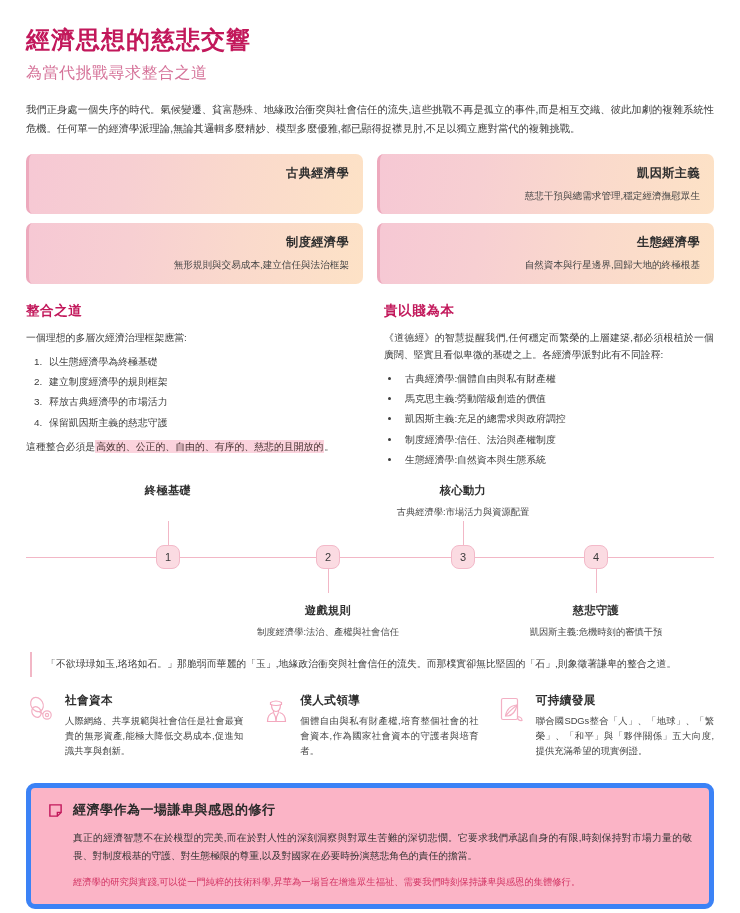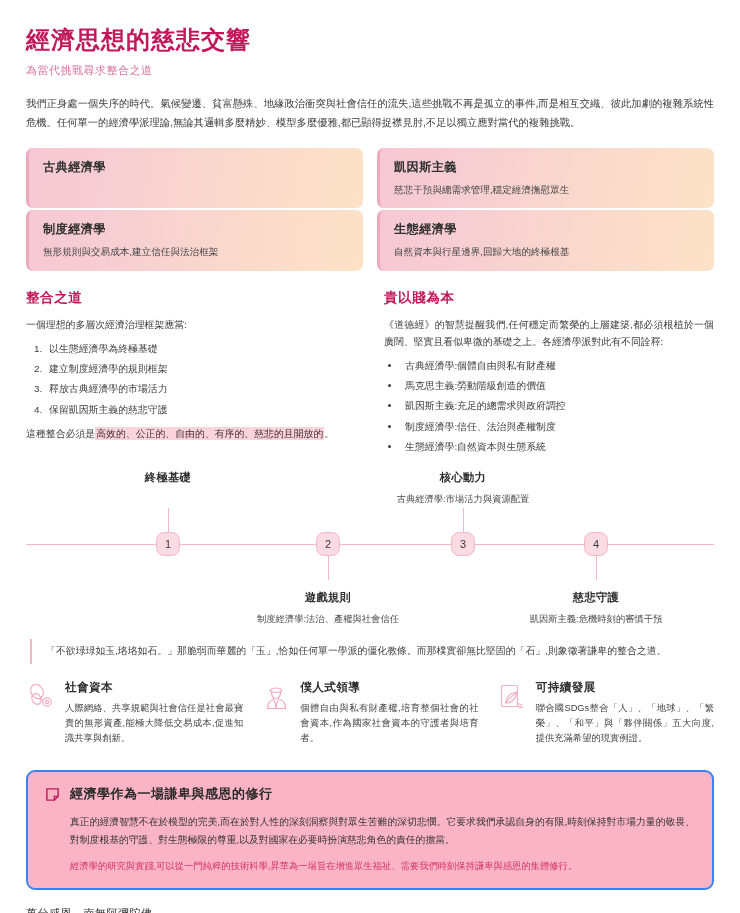--- a/index.html
+++ b/index.html
@@ -25,39 +25,40 @@
   
   .doc-title {
     font-size: 24px;
     font-weight: 700;
     color: #c2185b;
     letter-spacing: 1px;
     margin: 0 0 9px 0;
     line-height: 1.15;
   }
   .doc-subtitle {
-    font-size: 11px;
+    font-size: 16px;
     color: #d6749a;
     letter-spacing: .5px;
     margin: 0 0 16px 0;
   }
   .intro {
     font-size: 10.3px;
     line-height: 1.85;
     color: #3c3c3c;
     margin: 0 0 16px 0;
     text-align: justify;
   }
 
   
   .cards {
     display: grid;
     grid-template-columns: 1fr 1fr;
-    gap: 2px 14px;
+    gap: 9px 14px;
     margin-bottom: 18px;
+    text-align: right;
   }
   .card {
     position: relative;
     border-radius: 7px;
     padding: 11px 14px 12px 14px;
     background: linear-gradient(100deg, #f6c8d4 0%, #f7cfd2 30%, #fad9cc 62%, #fde2c6 100%);
     border-left: 3px solid #eda9bd;
     box-sizing: border-box;
     min-height: 54px;
   }
@@ -235,21 +236,21 @@
   .feature-desc {
     font-size: 9.3px;
     line-height: 1.62;
     color: #444444;
     text-align: justify;
   }
 
   
   .callout {
     background: #fbb4c6;
-    border: 2px solid #3b82f6;
+    border: 5px solid #3b82f6;
     border-radius: 9px;
     padding: 13px 17px 14px 17px;
     margin-bottom: 16px;
   }
   .callout-head {
     display: flex;
     align-items: center;
     gap: 10px;
     margin-bottom: 10px;
   }
@@ -369,21 +370,21 @@
     <div class="tl-node" style="left:570px">
       <div class="tl-marker">4</div>
       <div class="tl-stem down"></div>
       <div class="tl-label below">
         <div class="tl-label-title">慈悲守護</div>
         <div class="tl-label-desc">凱因斯主義:危機時刻的審慎干預</div>
       </div>
     </div>
   </div>
 
-  <div class="quote">「不欲琭琭如玉,珞珞如石。」那脆弱而華麗的「玉」,恰如任何單一學派的僵化教條。而那樸實卻無比堅固的「石」,則象徵著謙卑的整合之道。</div>
+  <div class="quote">「不欲琭琭如玉,珞珞如石。」那脆弱而華麗的「玉」,地緣政治衝突與社會信任的流失。而那樸實卻無比堅固的「石」,則象徵著謙卑的整合之道。</div>
 
   <div class="features">
 
     <div class="feature">
       <div class="feature-icon">
         <svg width="30" height="30" viewBox="0 0 30 30" fill="none" stroke="#f3b0c4" stroke-width="1.2">
           <ellipse cx="11" cy="9.5" rx="6" ry="7.5" transform="rotate(-28 11 9.5)"></ellipse>
           <ellipse cx="10.5" cy="17" rx="4.5" ry="5.5" transform="rotate(-28 10.5 17)"></ellipse>
           <circle cx="21" cy="20" r="4.2"></circle>
           <circle cx="21" cy="20" r="1.6"></circle>

